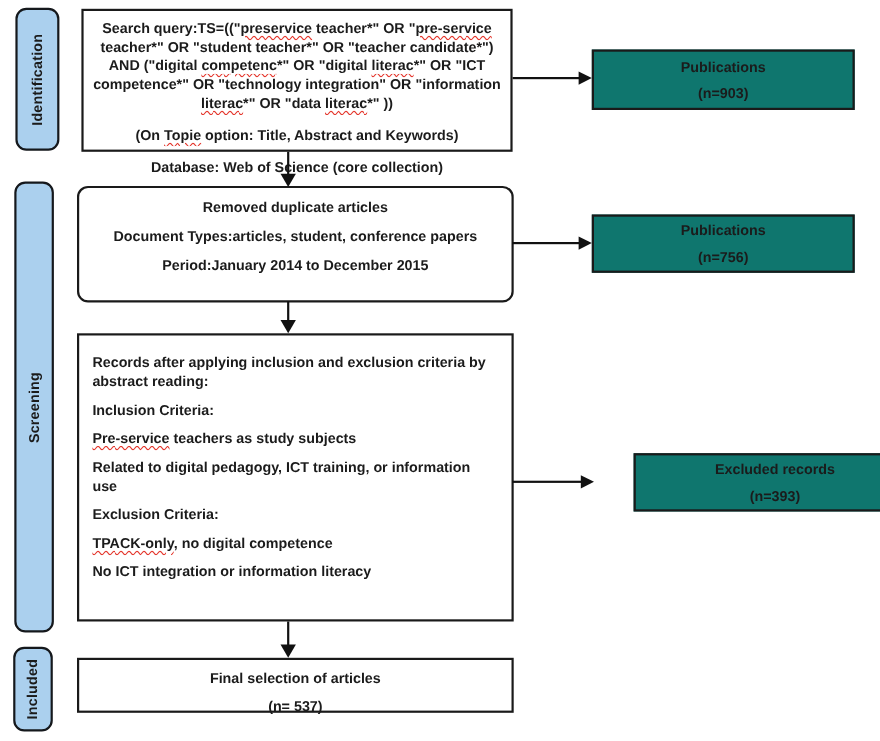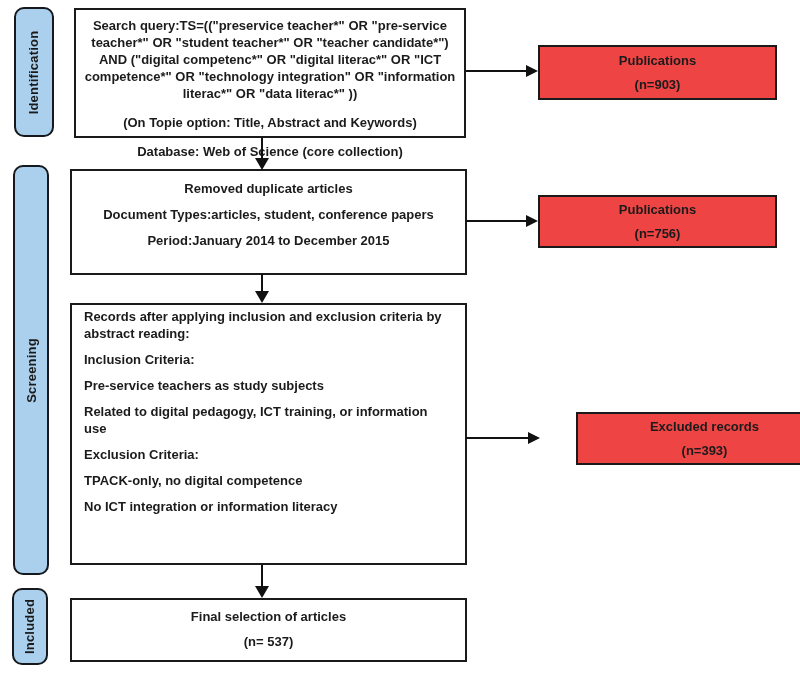--- a/index.html
+++ b/index.html
@@ -37,42 +37,43 @@
   
   .fbox {
     position: absolute;
     background: #ffffff;
     border: 2px solid #1a1a1a;
     box-sizing: border-box;
     font-size: 13px;
     line-height: 17px;
   }
   .box-search     { left:74px; top:8px;   width:392px; height:130px; text-align:center; padding:7px 8px; }
-  .box-duplicates { left:70px; top:169px; width:397px; height:106px; text-align:center; padding:9px 24px; }
-  .box-criteria   { left:70px; top:303px; width:397px; height:262px; text-align:left;  padding:3px 12px; }
-  .box-final      { left:70px; top:598px; width:397px; height:64px;  text-align:center; padding:8px 8px; }
+  .box-duplicates { left:70px; top:169px; width:397px; height:106px; text-align:center; padding:9px 24px;border-radius:10px; }
+  .box-criteria   { left:70px; top:303px; width:397px; height:262px; text-align:left;  padding:16px 12px; }
+  .box-final      { left:70px; top:598px; width:397px; height:50px;  text-align:center; padding:8px 8px; }
 
   .para { margin: 0; }
   .box-search .para     { margin-bottom: 12px; }
   .box-search .para:last-child { margin-bottom: 0; }
   .box-duplicates .para { margin-bottom: 9px; }
   .box-criteria .para   { margin-bottom: 9px; }
   .box-final .para      { margin-bottom: 8px; }
 
   .wavy {
+    text-decoration: underline;
     text-decoration-style: wavy;
     text-decoration-color: #e4352b;
     text-decoration-thickness: 1px;
     text-underline-offset: 2px;
   }
 
   
   .sidebox {
     position: absolute;
-    background: #ef4444;
+    background: #0f766e;
     border: 2px solid #1a1a1a;
     box-sizing: border-box;
     font-size: 13px;
     text-align: center;
     display: flex;
     flex-direction: column;
     align-items: center;
     justify-content: center;
     gap: 9px;
   }

